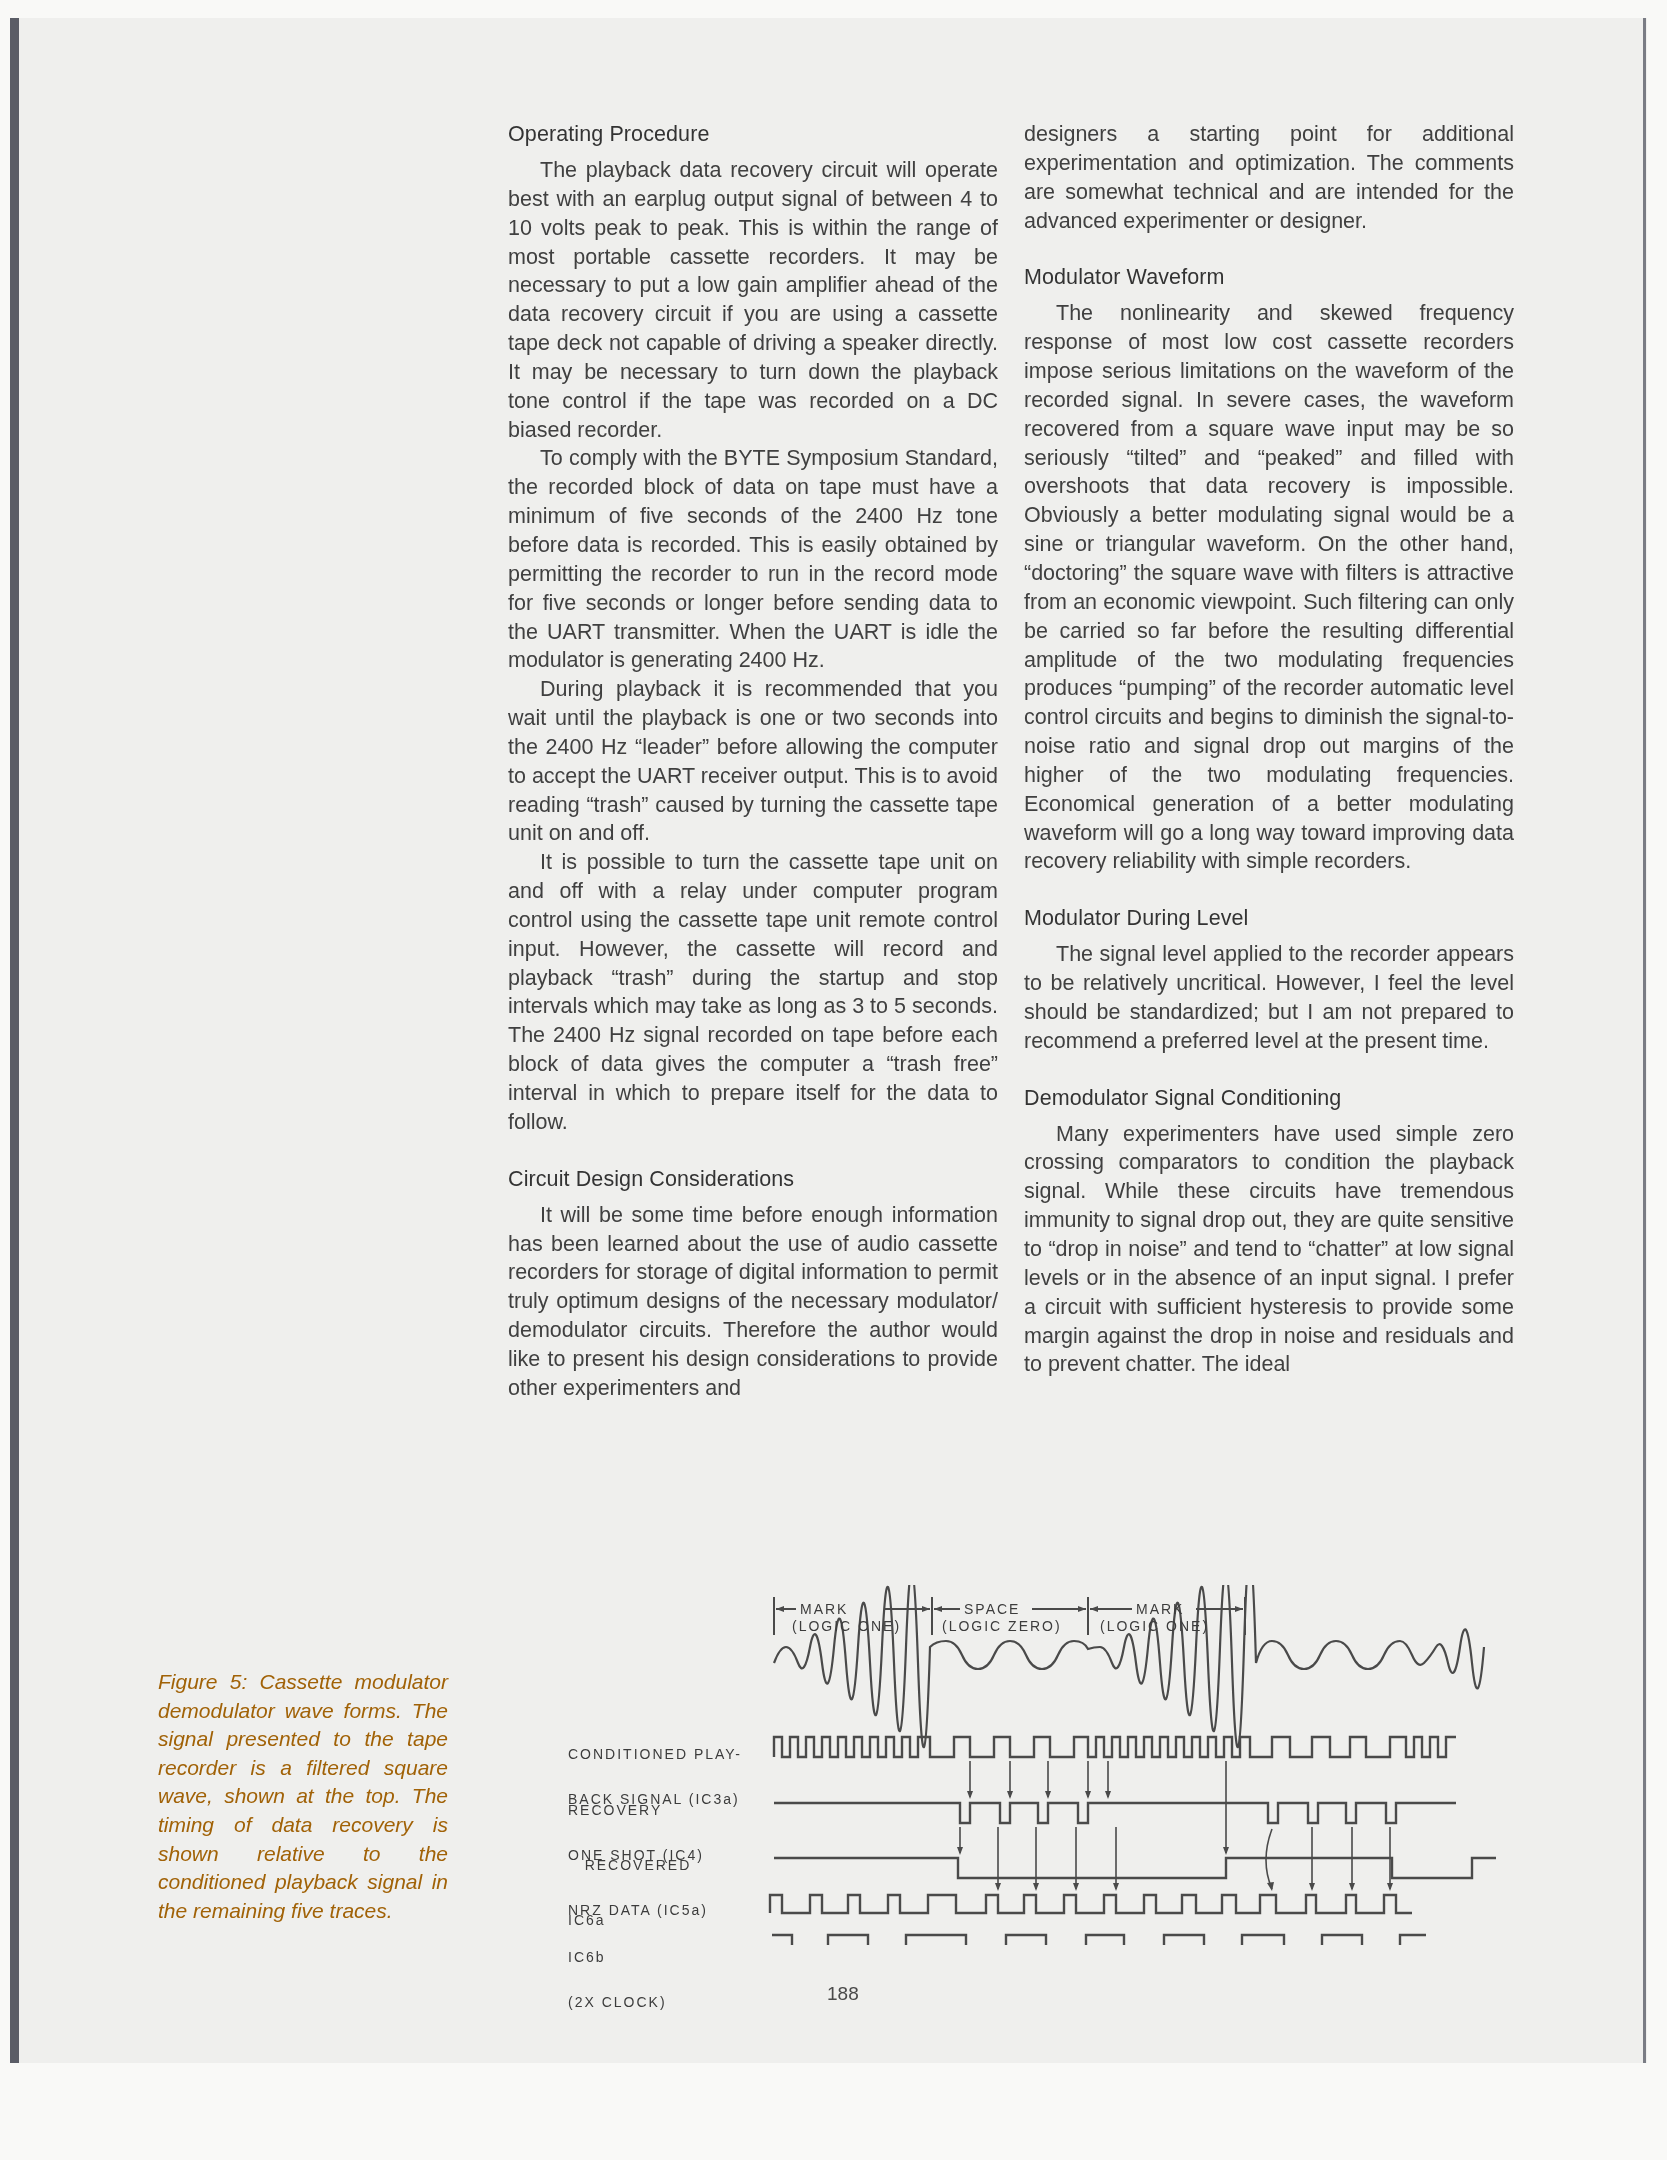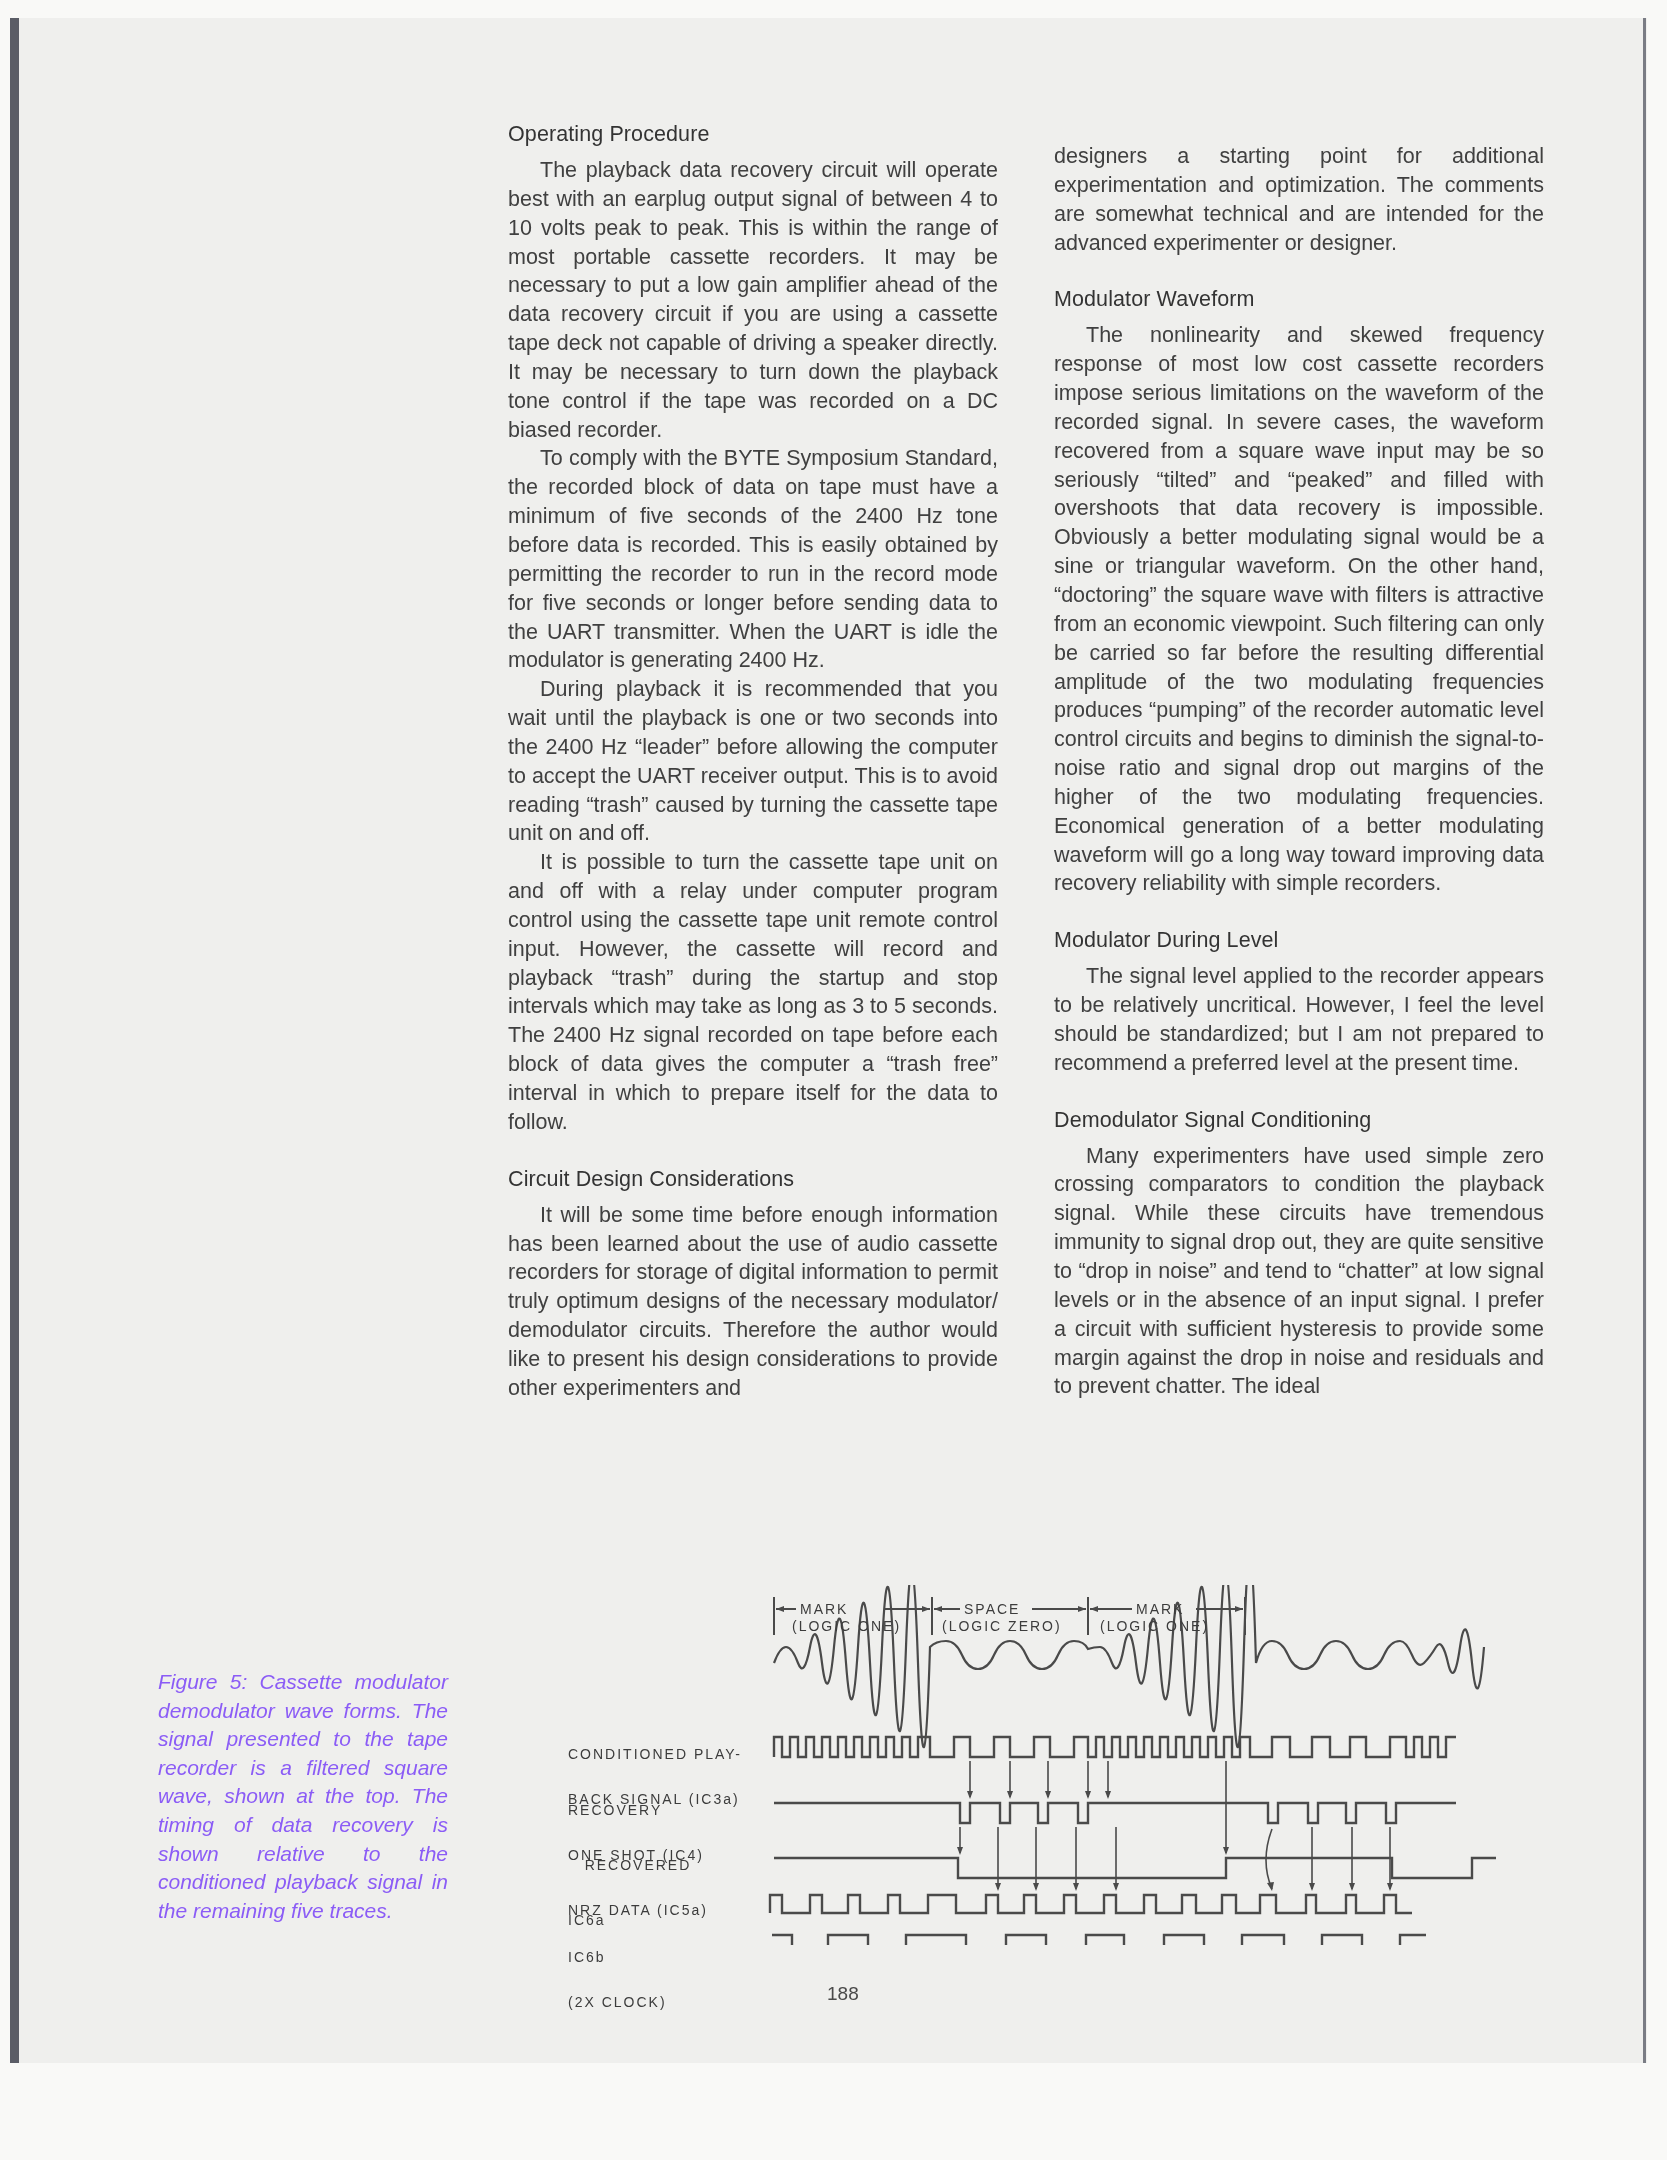--- a/index.html
+++ b/index.html
@@ -21,31 +21,31 @@
     position:absolute; left:1643px; top:18px; width:3px; height:2045px;
     background:#7a7c84;
   }
   .col {
     position:absolute; top:120px; width:490px;
     font-family:"Liberation Sans", sans-serif;
     font-size:21.5px; line-height:28.85px; color:#404040;
     text-align:justify;
   }
   .col1 { left:508px; }
-  .col2 { left:1054px;margin-top:22px; }
+  .col2 { left:1024px; }
   .col h2 {
     font-size:21.5px; font-weight:normal; margin:0 0 8px 0; line-height:28px;
     color:#333; letter-spacing:0.1px;
   }
   .col p { margin:0; text-indent:32px; }
   .col p.noindent { text-indent:0; }
   .col .gap { height:28px; }
   .caption {
     position:absolute; left:158px; top:1668px; width:290px;
-    font-style:italic; font-size:21px; line-height:28.6px; color:#8b5cf6;
+    font-style:italic; font-size:21px; line-height:28.6px; color:#a16207;
     text-align:justify;
   }
   .figure {
     position:absolute; left:560px; top:1585px; width:960px; height:360px;
   }
   .figure svg { position:absolute; left:0; top:0; }
   .trace-label {
     position:absolute; left:8px; font-size:14px; line-height:15px;
     letter-spacing:2px; color:#3c3c3c; white-space:pre;
   }

